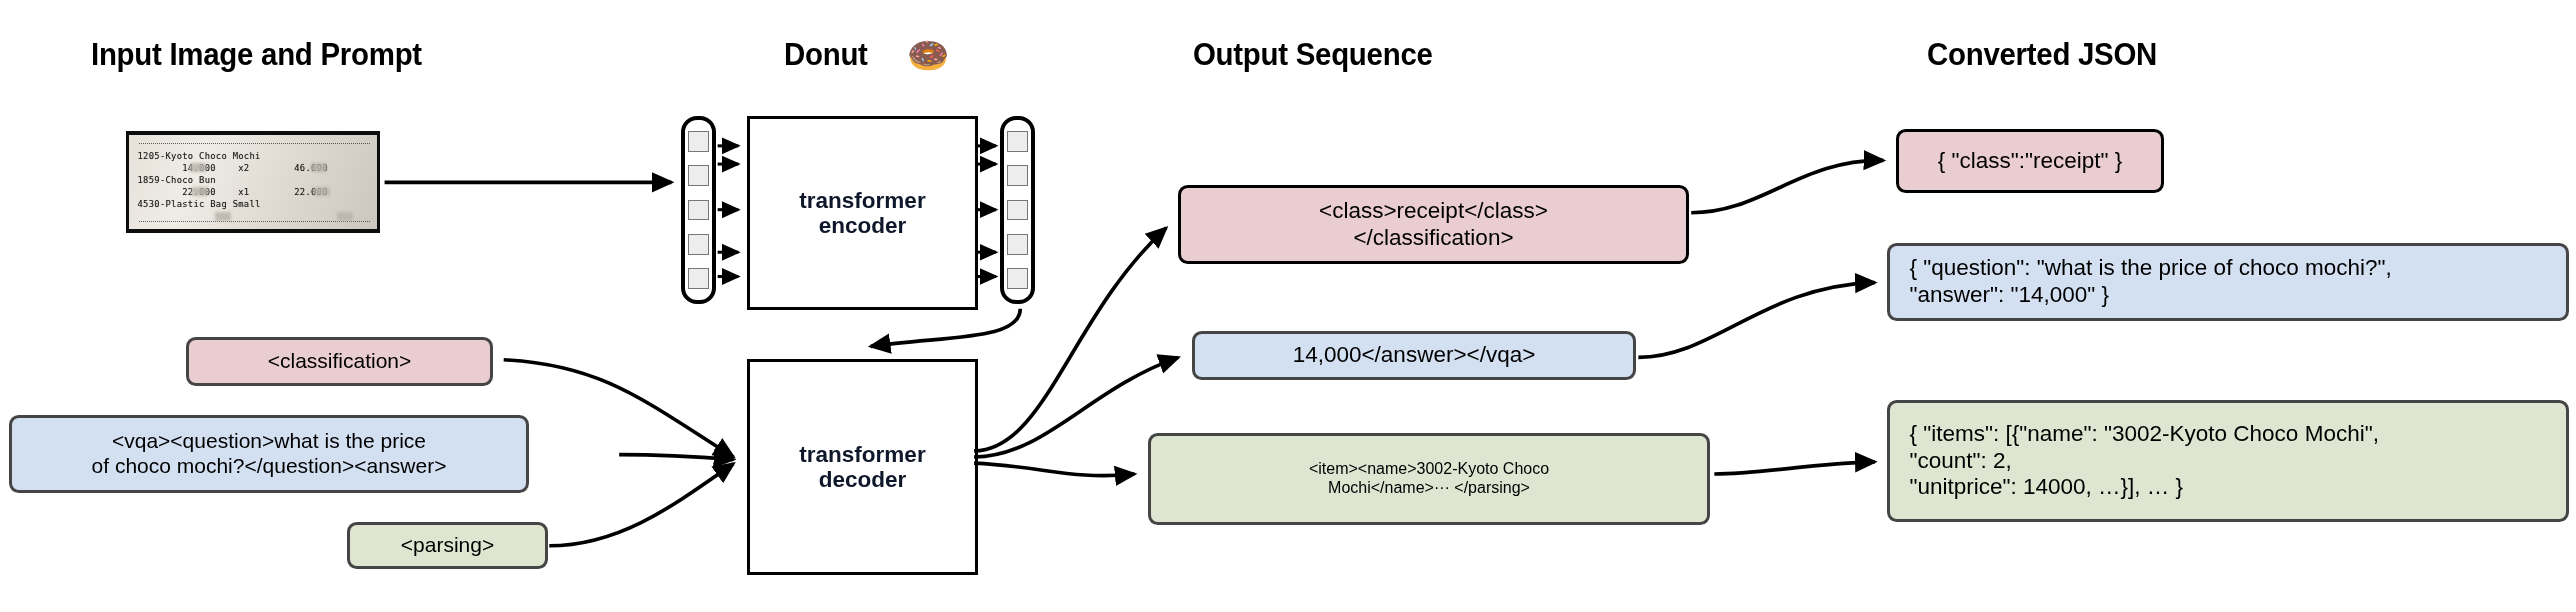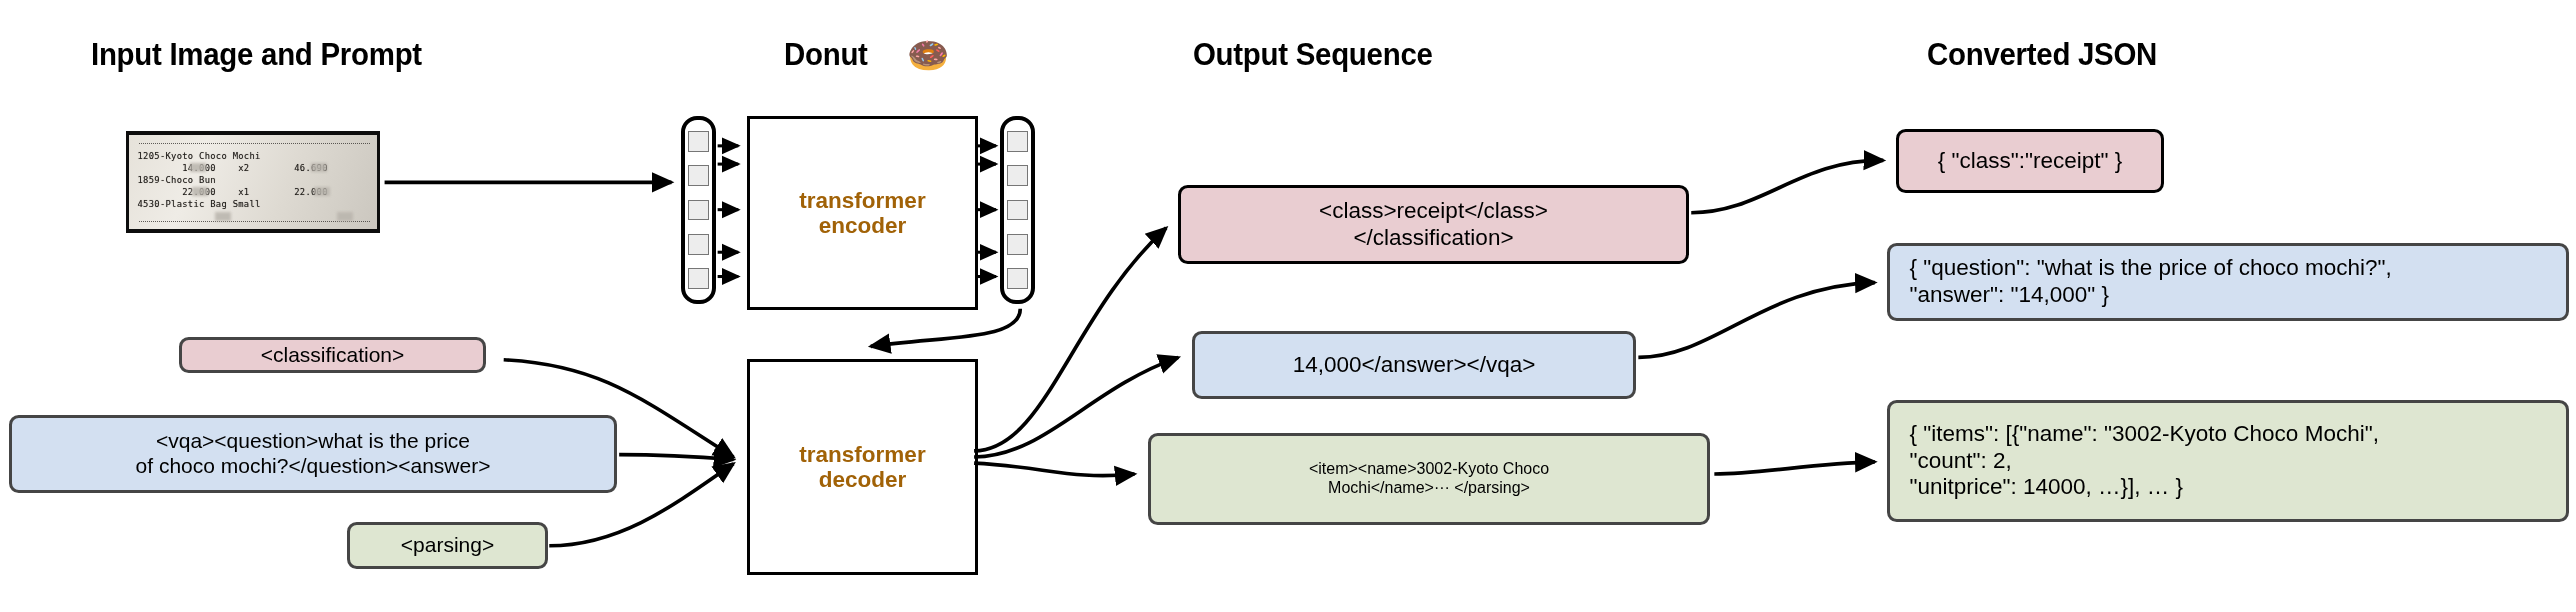--- a/index.html
+++ b/index.html
@@ -72,21 +72,21 @@
   .b-black{ border:3.6px solid #000000; }
 
   
   .module{
     position:absolute;
     border:3.6px solid #000;
     background:#fff;
     display:flex;align-items:center;justify-content:center;
     text-align:center;
     font-weight:bold;
-    color:#a16207;
+    color:#0f172a;
     line-height:1.12;
     white-space:pre-line;
   }
   .capsule{
     position:absolute;
     border:4.3px solid #000;
     border-radius:16px;
     background:#fff;
     display:flex;flex-direction:column;
     align-items:center;justify-content:space-around;
@@ -132,23 +132,23 @@
 
     <div class="rc-blur" style="left:61px;top:28px;width:16px;height:9.7px;"></div>
     <div class="rc-blur" style="left:182px;top:28px;width:16px;height:9.7px;"></div>
     <div class="rc-blur" style="left:63px;top:52px;width:16px;height:9.7px;"></div>
     <div class="rc-blur" style="left:185px;top:52px;width:16px;height:9.7px;"></div>
     <div class="rc-blur" style="left:86px;top:77px;width:16px;height:9.7px;"></div>
     <div class="rc-blur" style="left:208px;top:77px;width:16px;height:9.7px;"></div>
   </div>
 </div>
 
-<div class="cbox pink b-gray" style="left:179px;top:337px;width:307px;height:36px;font-size:21px;">&lt;classification&gt;</div>
-
-<div class="cbox blue b-gray" style="left:9px;top:415px;width:608px;height:78px;font-size:21px;">&lt;vqa&gt;&lt;question&gt;what is the price
+<div class="cbox pink b-gray" style="left:186px;top:337px;width:307px;height:49px;font-size:21px;">&lt;classification&gt;</div>
+
+<div class="cbox blue b-gray" style="left:9px;top:415px;width:520px;height:78px;font-size:21px;">&lt;vqa&gt;&lt;question&gt;what is the price
 of choco mochi?&lt;/question&gt;&lt;answer&gt;</div>
 
 <div class="cbox green b-gray" style="left:347px;top:522px;width:201px;height:47px;font-size:21px;">&lt;parsing&gt;</div>
 
 <div class="capsule" style="left:681px;top:116px;width:35px;height:188px;">
   <div class="tok"></div>
   <div class="tok"></div>
   <div class="tok"></div>
   <div class="tok"></div>
   <div class="tok"></div>
@@ -164,21 +164,21 @@
   <div class="tok"></div>
   <div class="tok"></div>
 </div>
 
 <div class="module" style="left:747px;top:359px;width:225px;height:210px;font-size:22.5px;">transformer
 decoder</div>
 
 <div class="cbox pink b-black" style="left:1178px;top:185px;width:511px;height:79px;font-size:22.5px;">&lt;class&gt;receipt&lt;/class&gt;
 &lt;/classification&gt;</div>
 
-<div class="cbox blue b-gray" style="left:1192px;top:331px;width:444px;height:68px;font-size:22.5px;">14,000&lt;/answer&gt;&lt;/vqa&gt;</div>
+<div class="cbox blue b-gray" style="left:1192px;top:331px;width:444px;height:49px;font-size:22.5px;">14,000&lt;/answer&gt;&lt;/vqa&gt;</div>
 
 <div class="cbox green b-gray" style="left:1148px;top:433px;width:562px;height:92px;font-size:16px;">&lt;item&gt;&lt;name&gt;3002-Kyoto Choco
 Mochi&lt;/name&gt;··· &lt;/parsing&gt;</div>
 
 <div class="cbox pink b-black" style="left:1896px;top:129px;width:268px;height:64px;font-size:22.5px;">{ "class":"receipt" }</div>
 
 <div class="cbox blue b-gray" style="left:1887px;top:243px;width:682px;height:78px;font-size:22.5px;justify-content:flex-start;text-align:left;padding-left:19.5px;">{ "question": "what is the price of choco mochi?",
      "answer": "14,000" }</div>
 
 <div class="cbox green b-gray" style="left:1887px;top:400px;width:682px;height:122px;font-size:22.5px;justify-content:flex-start;text-align:left;padding-left:19.5px;">{ "items": [{"name": "3002-Kyoto Choco Mochi",

